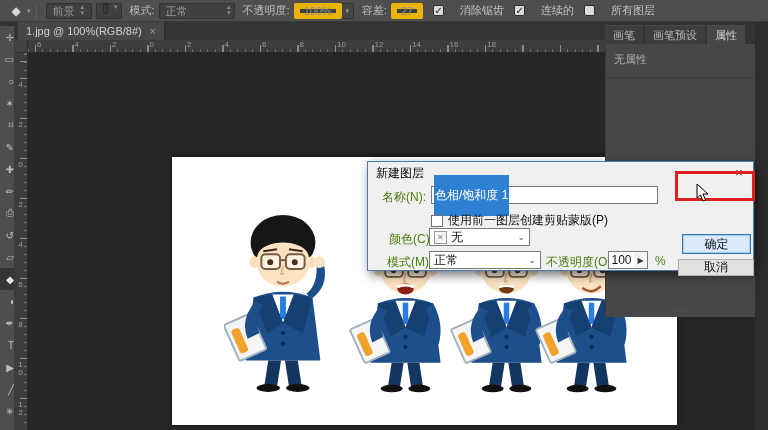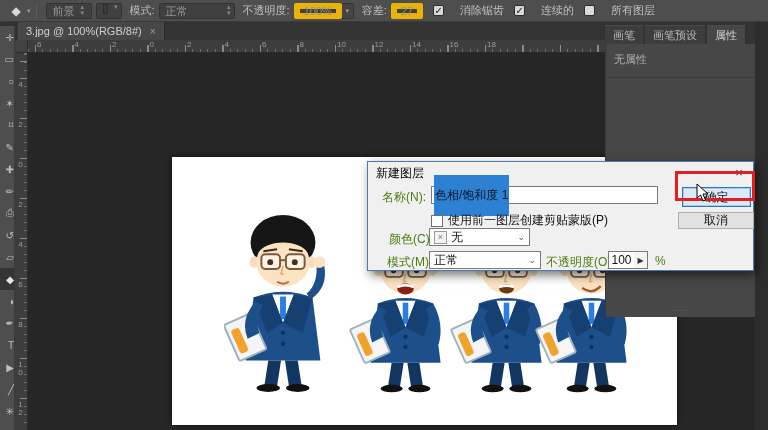--- a/index.html
+++ b/index.html
@@ -93,23 +93,23 @@
   
   .dialog { position:absolute; left:367px; top:161px; width:387px; height:110px; background:#f0f0f0;
     border:1px solid #4a7ab0; box-shadow:3px 4px 10px rgba(0,0,0,.55); z-index:10;
     font-size:12px; color:#111; }
   .dlg-title { position:absolute; left:8px; top:3px; font-size:12px; color:#000; }
   .dlg-close { position:absolute; right:6px; top:2px; width:16px; height:16px; color:#333;
     font-size:13px; display:flex; align-items:center; justify-content:center; }
   .dlg-label { position:absolute; color:#4d7c0f; }
   .name-input { position:absolute; left:63px; top:24px; width:227px; height:18px; background:#fff;
     border:1px solid #7a7a7a; display:flex; align-items:center; padding:0 2px; }
-  .name-sel { background:#2e80d2; color:#0f172a; font-size:12px; padding:12px 1px; white-space:nowrap; }
+  .name-sel { background:#2e80d2; color:#ffffff; font-size:12px; padding:12px 1px; white-space:nowrap; }
   .btn { position:absolute; display:flex; align-items:center; justify-content:center;
-    font-size:12px; color:#111; background:#e1e1e1; border:1px solid #adadad; }
+    font-size:12px; color:#111; background:#e1e1e1; border:1px solid #adadad;margin-top:47px; }
   .btn-ok { left:314px; top:25px; width:69px; height:20px; background:#dbeafb; border:1px solid #2f77bd;
     box-shadow:inset 0 0 0 1px #a8cdea; }
   .btn-cancel { left:310px; top:50px; width:76px; height:17px; }
   .dlg-check { position:absolute; left:63px; top:50px; display:flex; align-items:center; }
   .dlg-check .box { width:12px; height:12px; background:#fff; border:1px solid #707070; margin-right:5px; }
   .dlg-select { position:absolute; background:#fff; border:1px solid #7a7a7a; height:18px;
     display:flex; align-items:center; padding:0 4px; font-size:12px; color:#111; }
   .dlg-select .chev { margin-left:auto; color:#555; font-size:9px; }
   .none-x { width:13px; height:13px; border:1px solid #999; background:#f4f4f4; color:#777;
     font-size:9px; display:flex; align-items:center; justify-content:center; margin-right:4px; }
@@ -232,21 +232,21 @@
       <span class="lbl">连续的</span>
     </div>
     <div class="ob-check">
       <span class="cbox"></span>
       <span class="lbl">所有图层</span>
     </div>
   </div>
 
   <div class="tab-bar">
     <div class="doc-tab">
-      <span>3.jpg @ 100%(RGB/8#)</span>
+      <span>1.jpg @ 100%(RGB/8#)</span>
       <span class="close">×</span>
     </div>
   </div>
 
   <div class="toolbar" id="toolbar">
       <div class="tool">✛</div>
       <div class="tool">▭</div>
       <div class="tool">○</div>
       <div class="tool">✶</div>
       <div class="tool">⌗</div>

